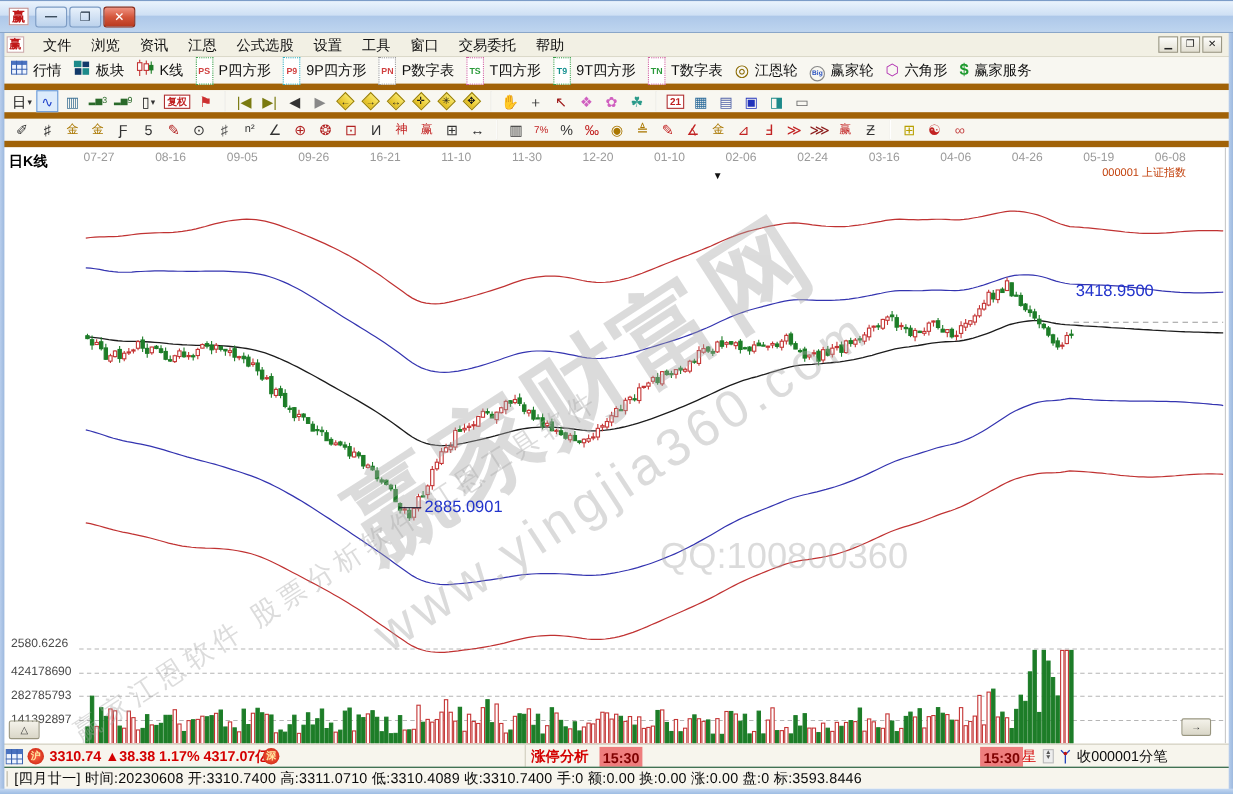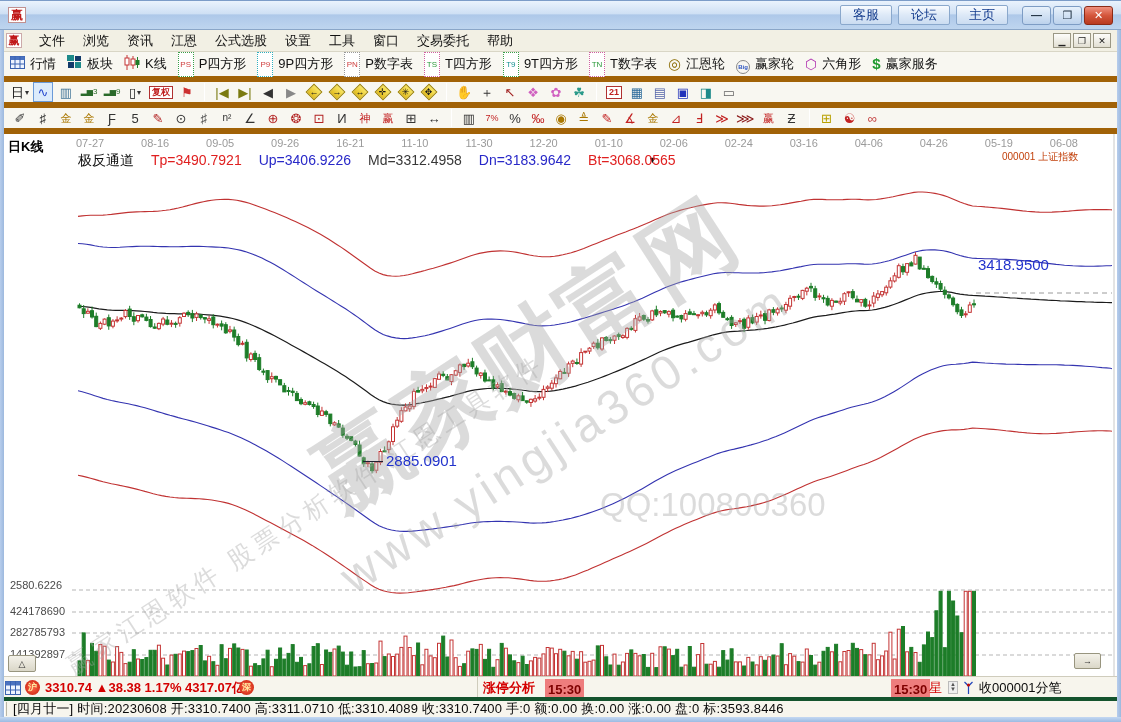--- a/index.html
+++ b/index.html
@@ -21,21 +21,21 @@
 .mitem{font-size:13px;color:#111;padding:2px 9px;cursor:default}
 .mctl{margin-left:auto;display:flex;gap:2px;margin-right:4px}
 .mbtn{width:18px;height:15px;background:linear-gradient(#fdfdfb,#e2dfd2);border:1px solid #9a9784;font-size:9px;display:flex;align-items:center;justify-content:center;color:#222}
 
 .tb{background:#f8f7f1;border-bottom:6px solid #a16207;display:flex;align-items:center;padding-left:10px}
 .tb1{top:52px;height:30px;gap:11px}
 .tb2{top:82px;height:26px;gap:3px}
 .tb3{top:108px;height:26px;gap:3px}
 .titem{display:flex;align-items:center;gap:5px;cursor:default}
 .tlabel{font-size:13px;color:#111}
-.badge{width:16px;height:25px;font-size:8px;font-weight:400;display:flex;align-items:center;justify-content:center;background:#fff;border:1px dotted #888}
+.badge{width:16px;height:25px;font-size:8px;font-weight:700;display:flex;align-items:center;justify-content:center;background:#fff;border:1px dotted #888}
 .ibtn{min-width:20px;height:20px;display:flex;align-items:center;justify-content:center;gap:1px;border:1px solid transparent;cursor:default}
 .ibtn.sel{border:1px solid #6a9ad8;background:#dcebfb}
 .glyph{font-size:13px;line-height:1}
 .dd{font-size:8px;color:#333}
 .vsep{width:1px;height:18px;background:#cfccbe;border-right:1px solid #fff;margin:0 4px}
 .dia .glyph{width:12px;height:12px;background:linear-gradient(#f8e560,#e2bc1e);border:1px solid #9c8200;transform:rotate(45deg);display:flex;align-items:center;justify-content:center}
 .dia .glyph i{transform:rotate(-45deg);font-style:normal;font-size:9px;font-weight:700;color:#1a1a1a}
 .boxed .glyph{border:1px solid #b03030;color:#c02020;font-size:9px;font-weight:700;padding:1px 2px;background:#fff}
 
 .chart{top:134px;height:542px;background:#fff}
@@ -52,40 +52,35 @@
 .axlabel{font-size:11px;color:#4a4a4a}
 .wm{position:absolute;color:#a8a8a8;opacity:.40;white-space:nowrap;transform-origin:0 0;pointer-events:none}
 .cbtn{position:absolute;background:linear-gradient(#f4f2ea,#dad7c8);border:1px solid #98957f;border-radius:2px;display:flex;align-items:center;justify-content:center;font-size:9px;color:#333}
 
 .status1{top:676px;height:21px;background:#f7f5ed;border-top:1px solid #cfccbc;font-size:13px}
 .status1 .abs{position:absolute;top:0;height:21px;display:flex;align-items:center}
 .red{color:#d40000;font-weight:600}
 .chip{background:#ee7d7d;color:#7e0000;font-weight:700;padding:0 3px;height:16px;display:flex;align-items:center}
 .circ{width:15px;height:15px;border-radius:50%;background:radial-gradient(#ff6a4a,#c41808);color:#ffe9a0;font-size:9px;font-weight:700;display:flex;align-items:center;justify-content:center}
 .spin{display:flex;flex-direction:column;font-size:6px;line-height:5px;color:#555;border:1px solid #bbb;background:#eee;padding:0 1px}
-.status2{top:697px;height:20px;background:#f7f5ed;border-top:4px solid #14532d;display:flex;align-items:center}
+.status2{top:697px;height:20px;background:#f7f5ed;border-top:1px solid #14532d;display:flex;align-items:center}
 .grip{width:3px;height:14px;border-left:1px solid #fff;border-right:1px solid #b9b6a6;margin:0 6px 0 4px}
 .detail{font-size:13px;color:#0a0a0a;font-weight:500;letter-spacing:.2px}
 
 .edge{position:absolute;top:30px;bottom:0;width:4px;background:linear-gradient(90deg,#b7cdec,#9db9de)}
 .edge.l{left:0}.edge.r{right:0}
 .bottomedge{top:717px;height:5px;background:linear-gradient(#c4d8f2,#9cbbe2)}
 </style>
 </head>
 <body>
 
 <div class="win">
 
   <div class="band titlebar">
     <span class="appico">赢</span>
-    <span class="tbtns" id="title-buttons">
-        <span class="tbtn">客服</span>
-        <span class="tbtn">论坛</span>
-        <span class="tbtn">主页</span>
-      </span>
     <span class="winctl">
       <span class="wbtn">—</span>
       <span class="wbtn">❐</span>
       <span class="wbtn close">✕</span>
     </span>
   </div>
 
   <div class="band menubar">
     <span class="menuico">赢</span>
     <span id="menu-items" style="display:flex">
@@ -1085,28 +1080,20 @@
         <span class="date">02-06</span>
         <span class="date">02-24</span>
         <span class="date">03-16</span>
         <span class="date">04-06</span>
         <span class="date">04-26</span>
         <span class="date">05-19</span>
         <span class="date">06-08</span>
       </div>
     <div class="ov marker">▼</div>
 
-    <div class="ov ind">
-      <span style="color:#111">极反通道</span>
-      <span style="color:#e02020">Tp=3490.7921</span>
-      <span style="color:#2828c8">Up=3406.9226</span>
-      <span style="color:#383838">Md=3312.4958</span>
-      <span style="color:#2828c8">Dn=3183.9642</span>
-      <span style="color:#e02020">Bt=3068.0565</span>
-    </div>
 
     <div class="ov symbol">000001  上证指数</div>
 
     <div class="ov hlabel" style="left:978px;top:122px">3418.9500</div>
     <div class="conn"></div>
     <div class="ov hlabel" style="left:386px;top:318px">2885.0901</div>
 
     <div class="ov axlabel" style="left:10px;top:445px">2580.6226</div>
     <div class="ov axlabel" style="left:10px;top:471px">424178690</div>
     <div class="ov axlabel" style="left:10px;top:492px">282785793</div>

